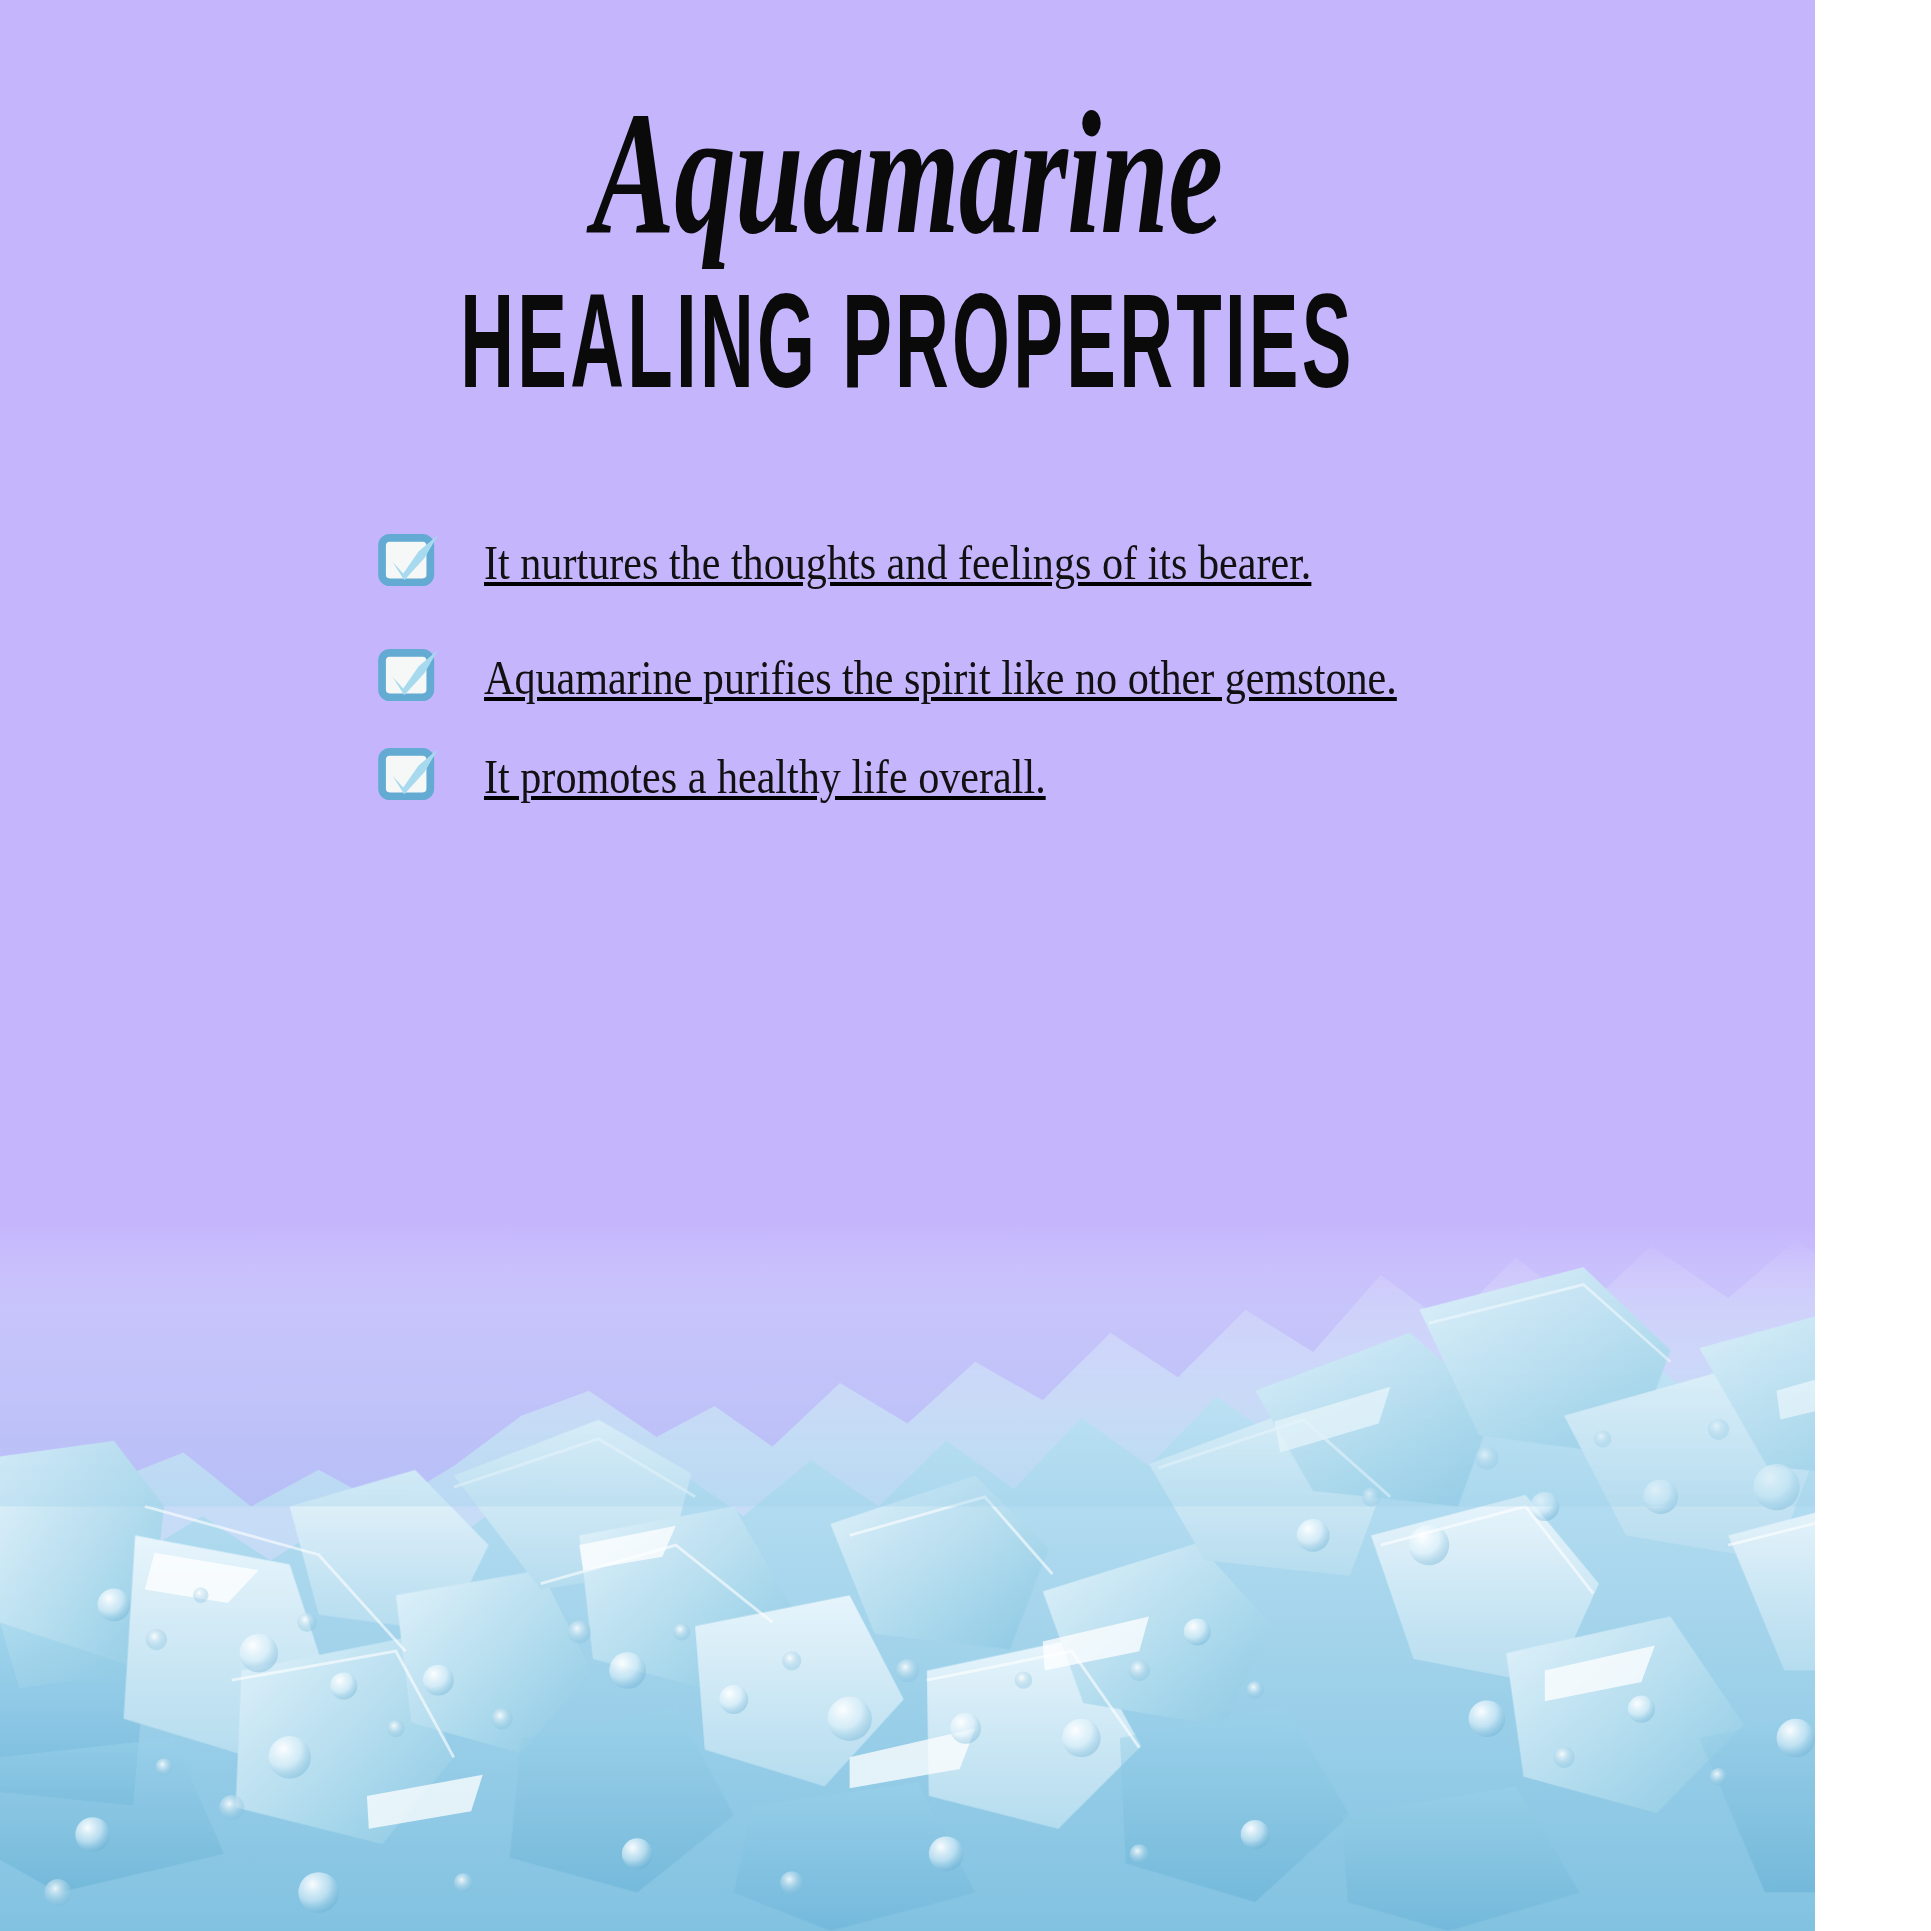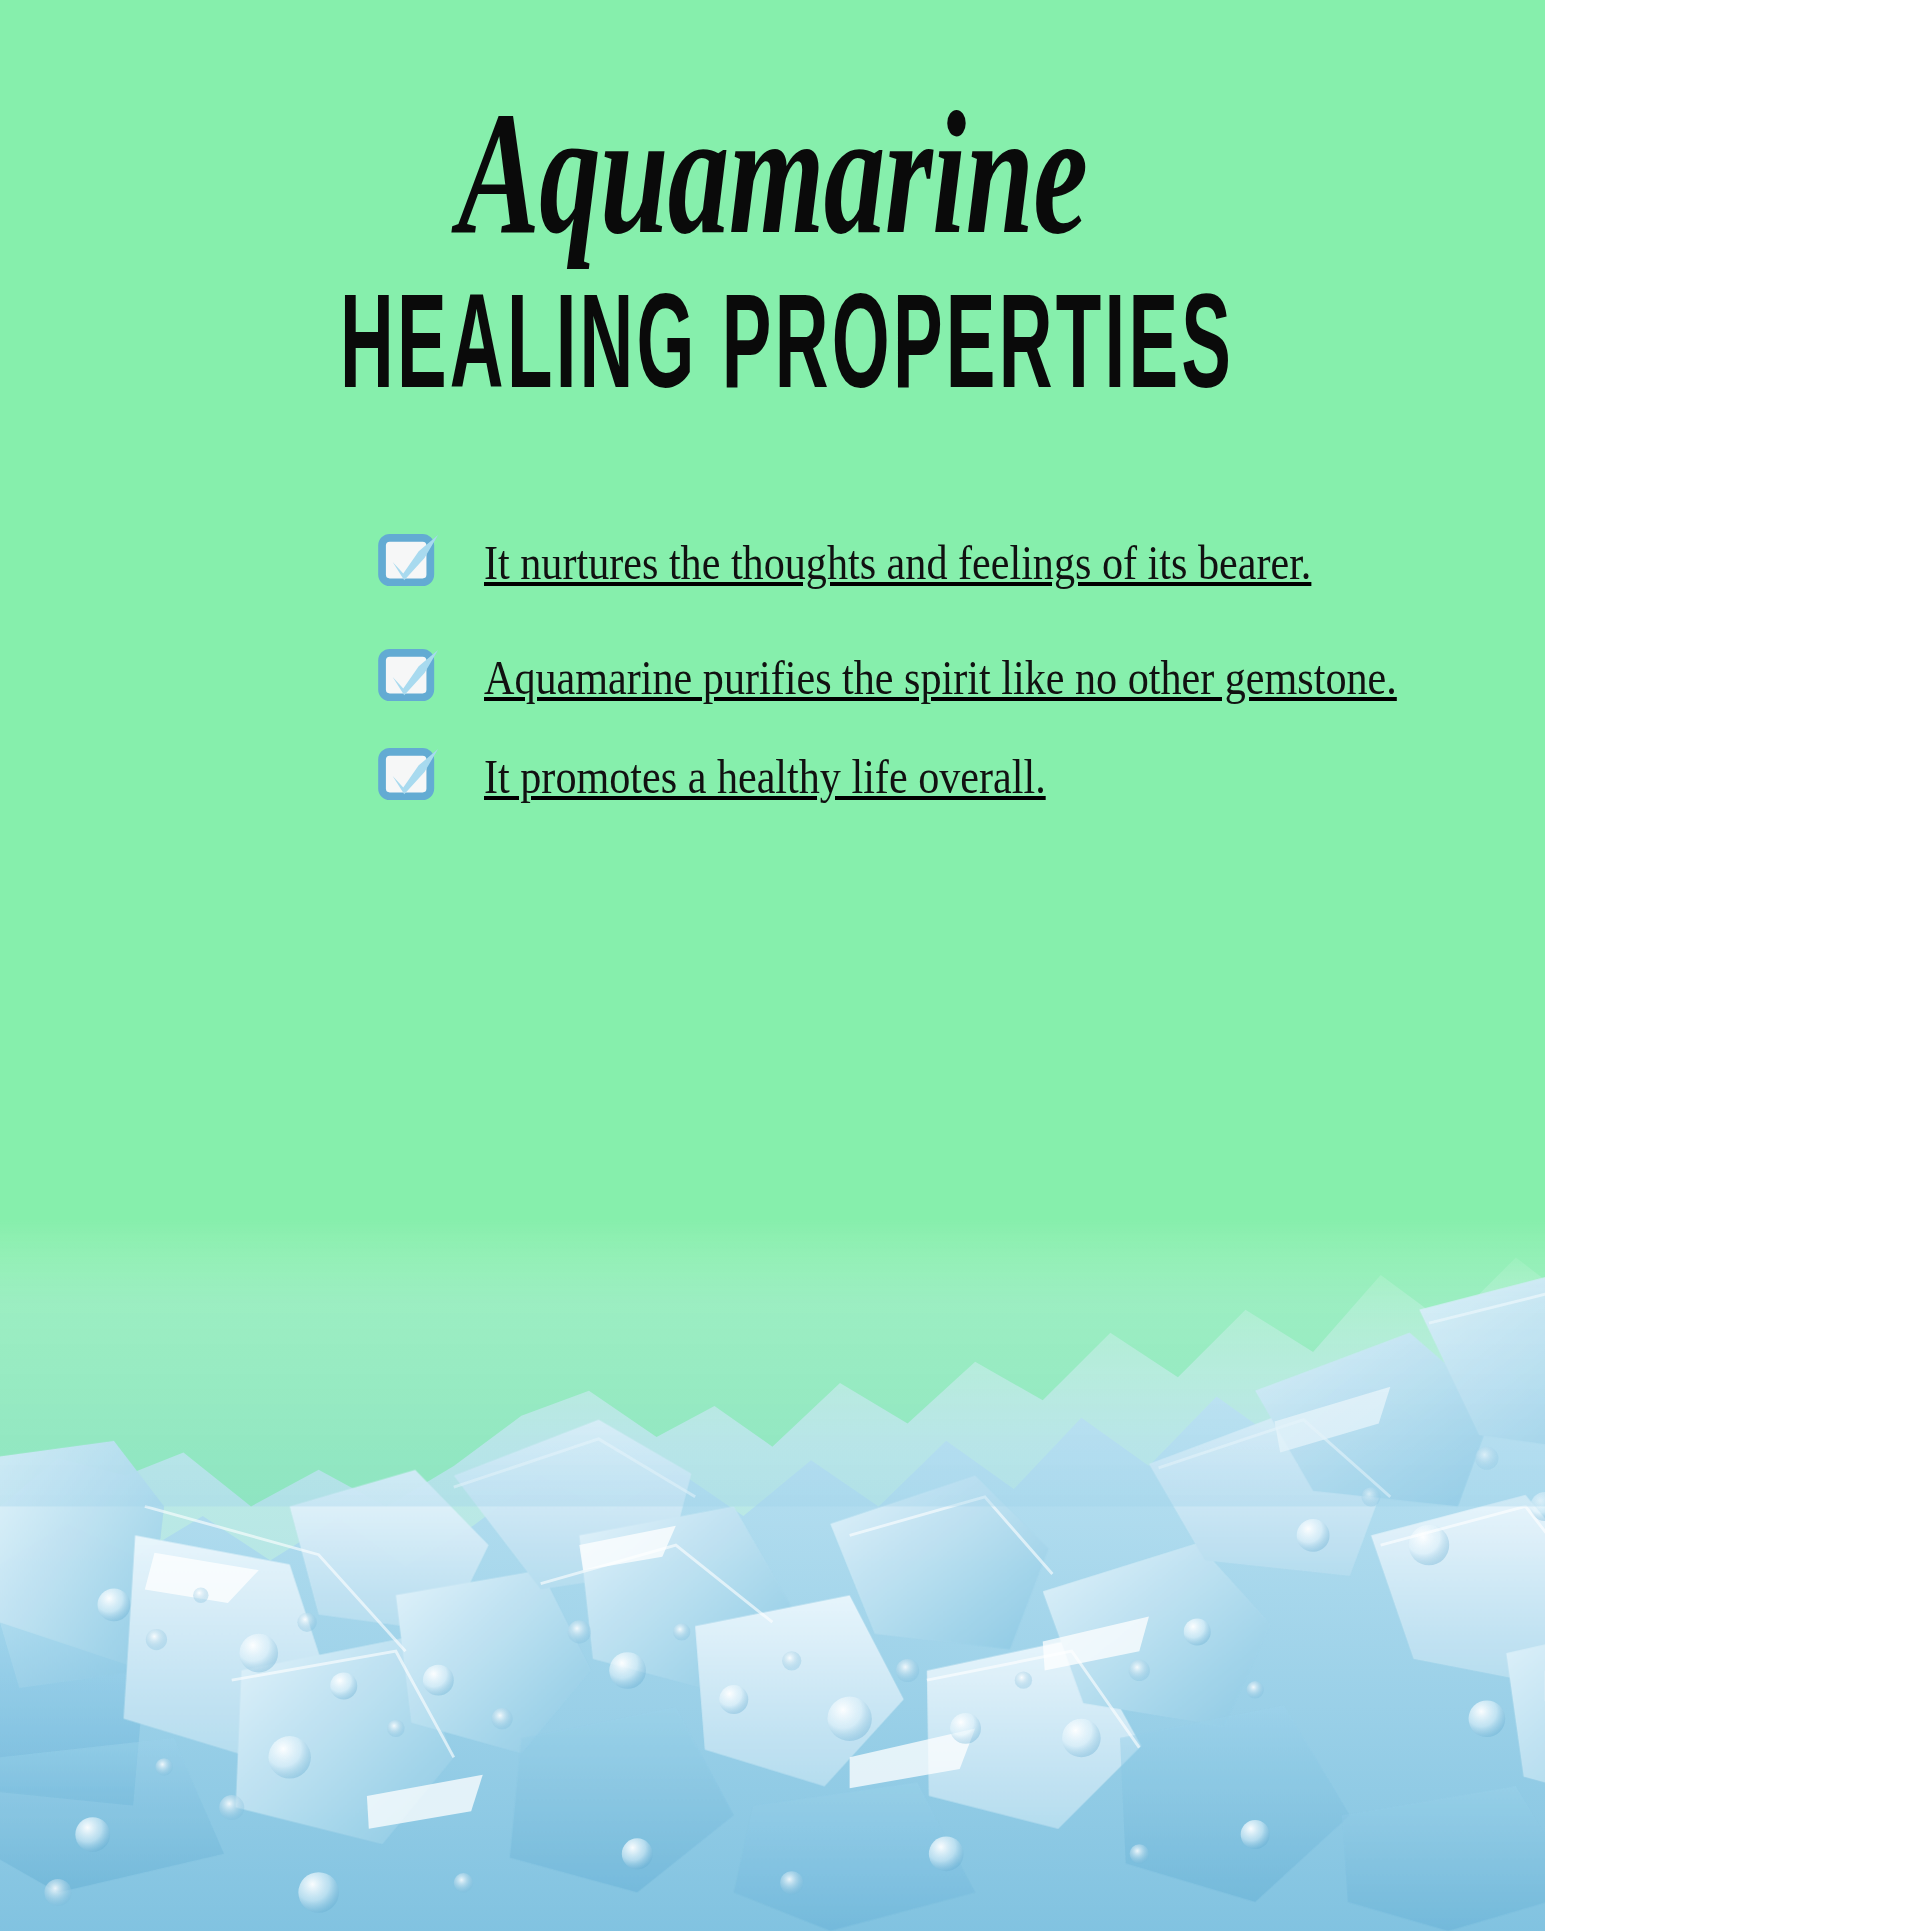--- a/index.html
+++ b/index.html
@@ -6,23 +6,24 @@
   body{
     width:1931px;height:1931px;
     background:#ffffff;
     font-family:"Liberation Serif",serif;
     overflow:hidden;
     position:relative;
   }
 
   #poster{
     position:absolute;inset:0;
-    width:1545px;height:1931px;
-    background:#86efac;
+    width:1793px;height:1931px;
+    background:#c4b5fd;
     overflow:hidden;
+    padding-left:22px;
   }
 
   
   .header{
     position:absolute;
     top:0;left:0;right:0;
     text-align:center;
     padding-top:89px;
   }
   .title{

